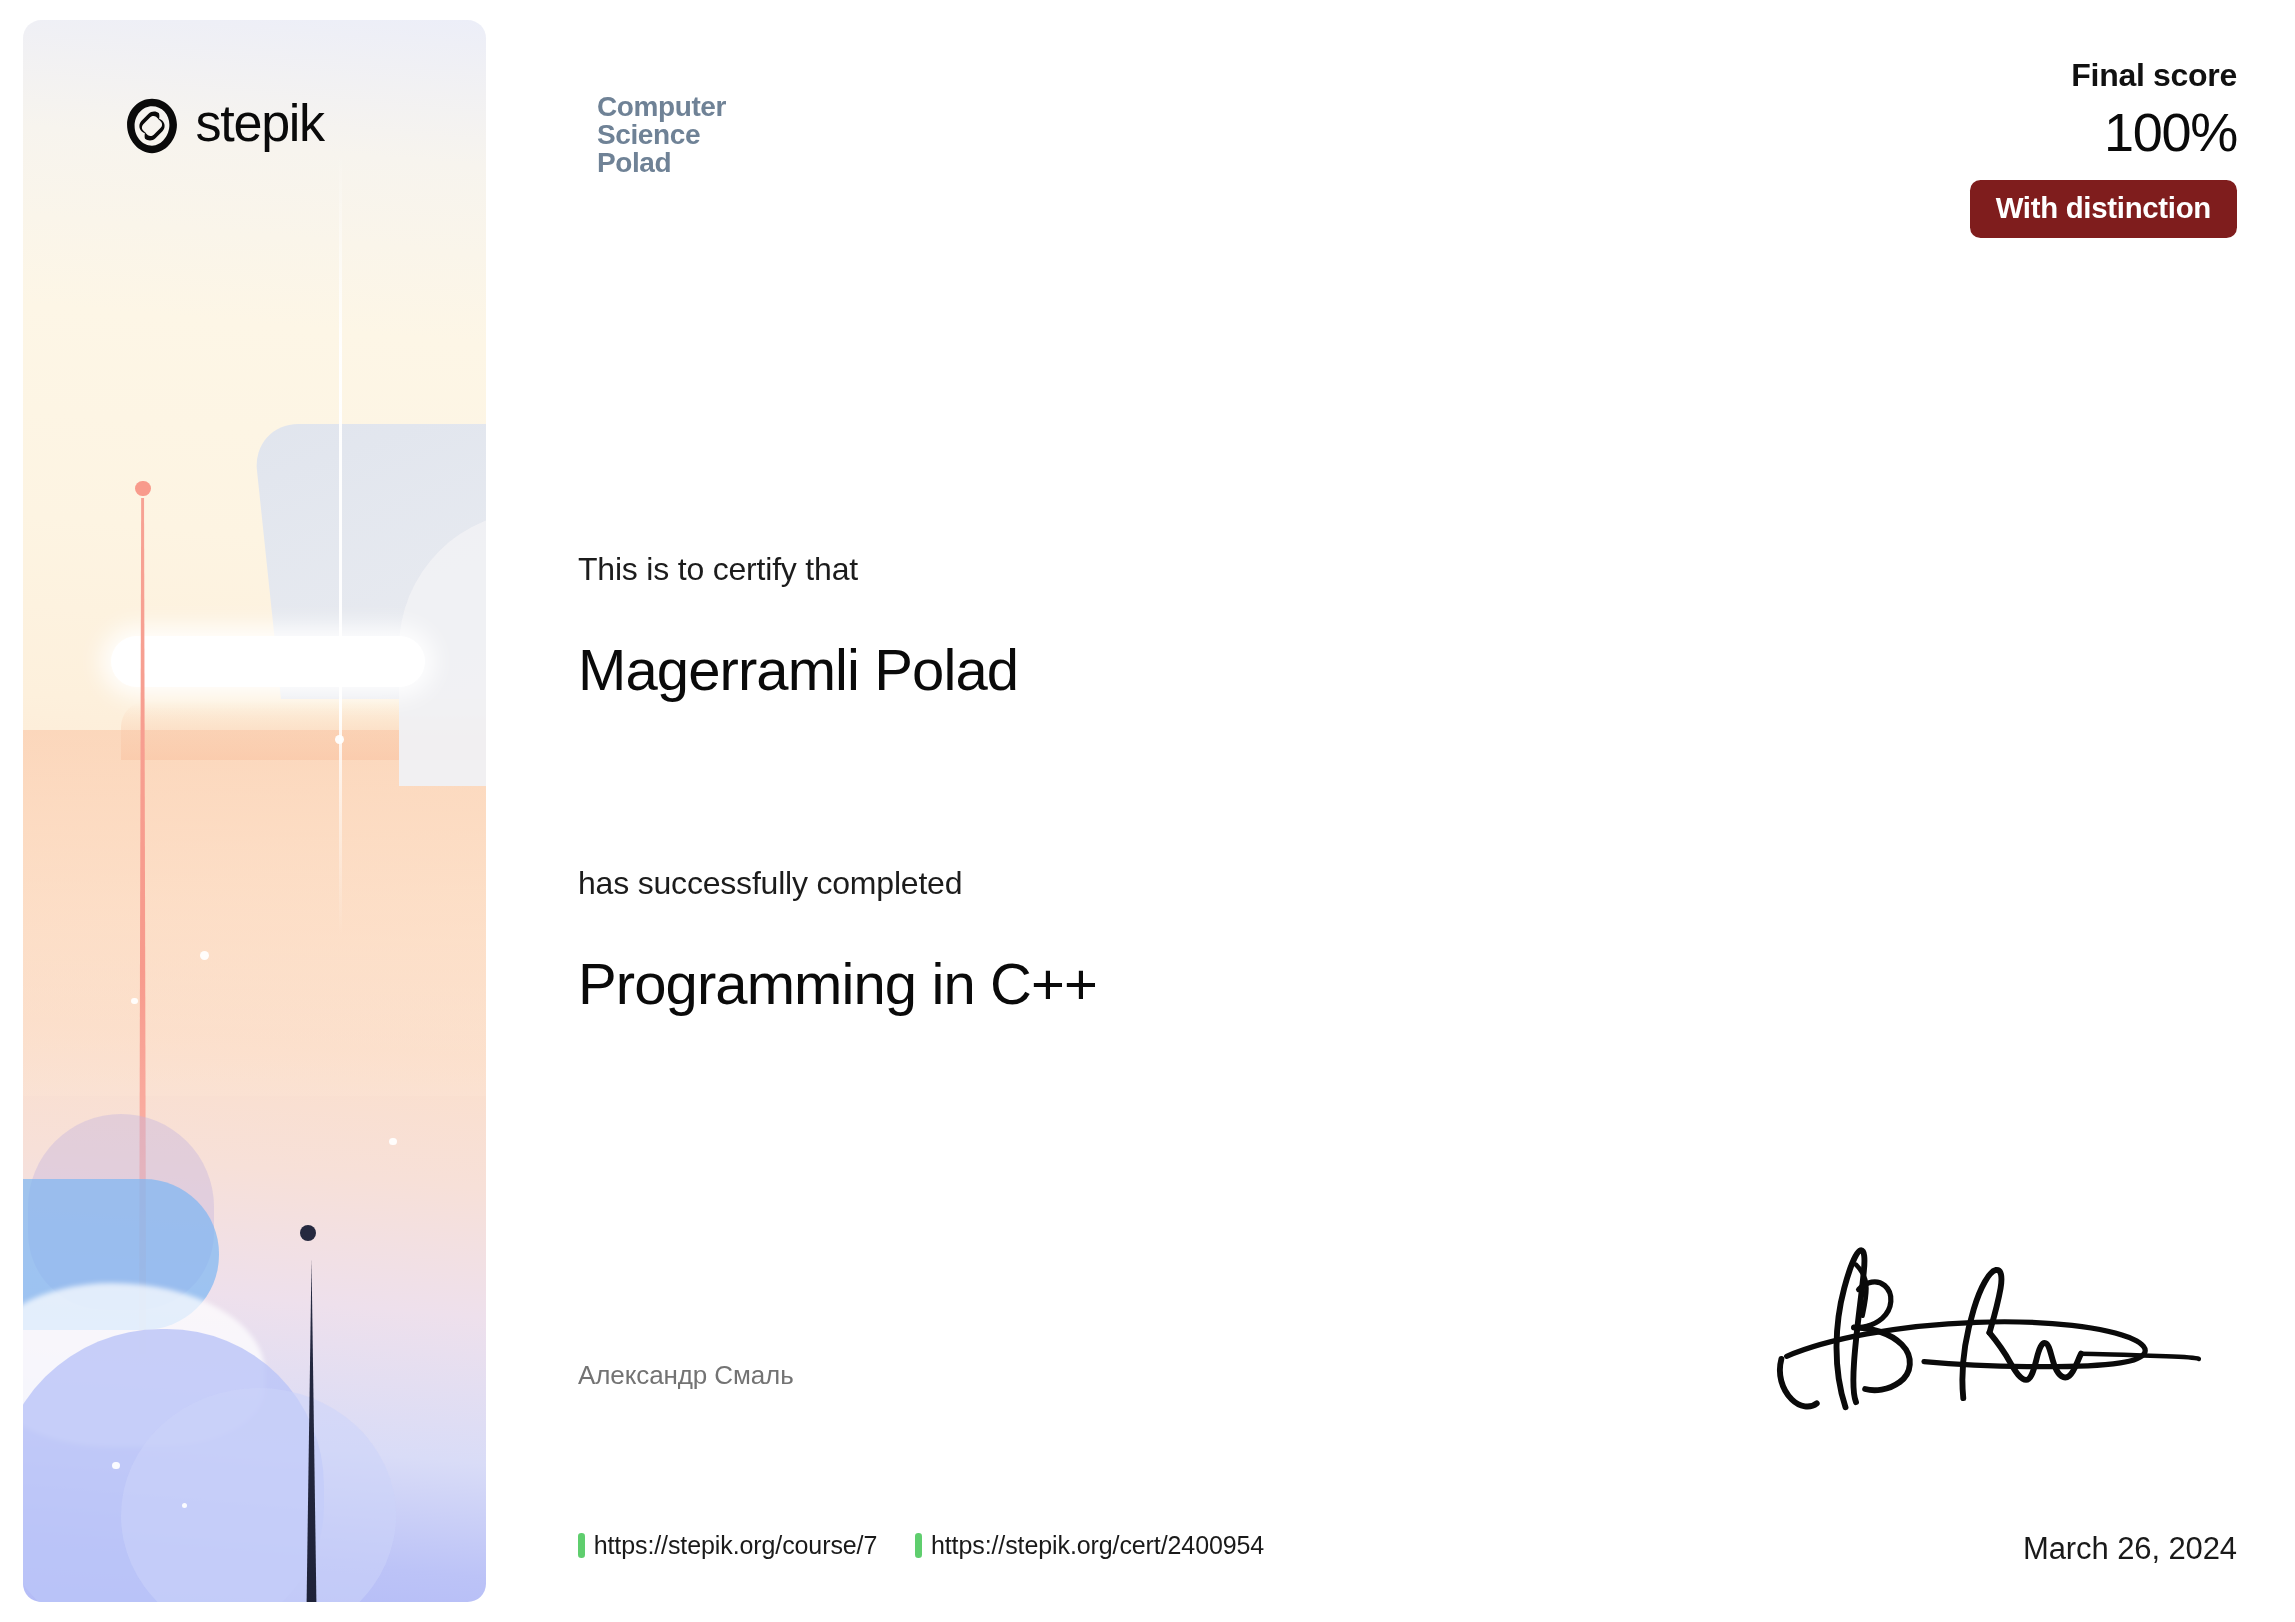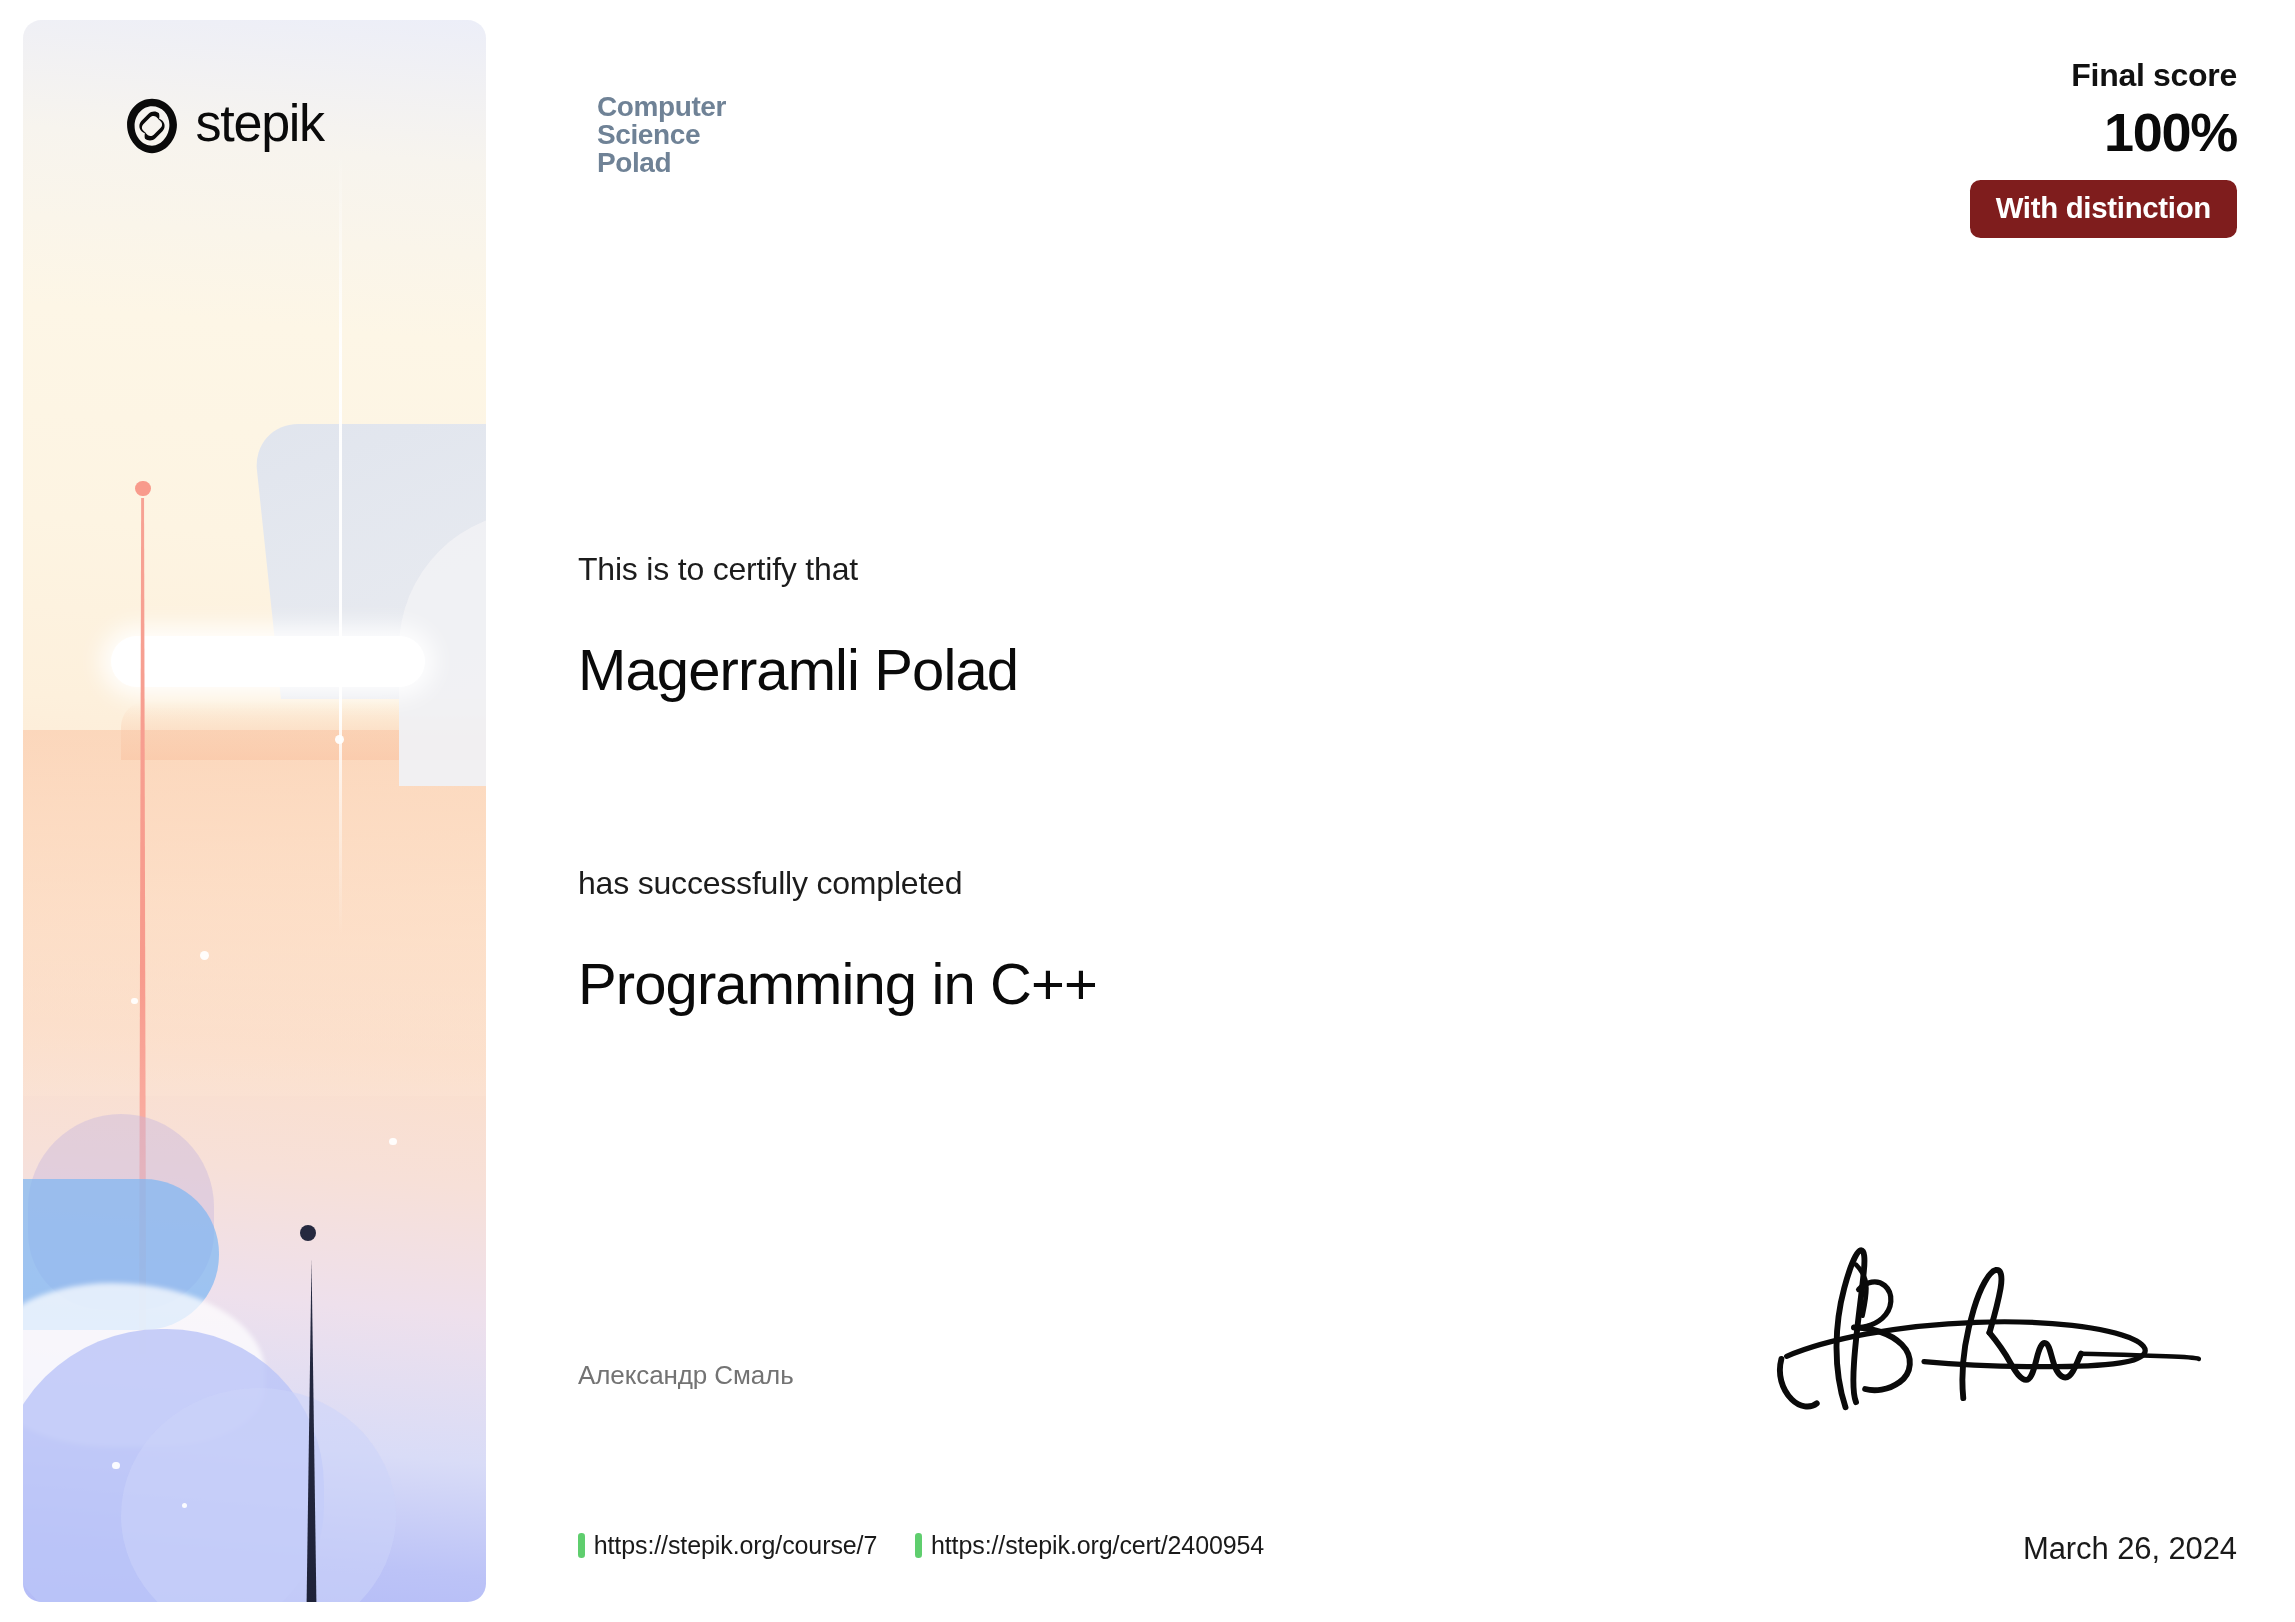--- a/index.html
+++ b/index.html
@@ -195,21 +195,21 @@
   }
   #final-score-label {
     font-size: 32px;
     font-weight: 700;
     color: #111111;
     letter-spacing: -0.3px;
     line-height: 1.1;
   }
   #final-score-value {
     font-size: 54px;
-    font-weight: 700;
+    font-weight: 400;
     color: #0a0a0a;
     letter-spacing: -1.3px;
     line-height: 1.15;
     margin-top: 7.9px;
   }
   #distinction-badge {
     display: inline-block;
     margin-top: 17px;
     background: #7f1d1d;
     color: #ffffff;

